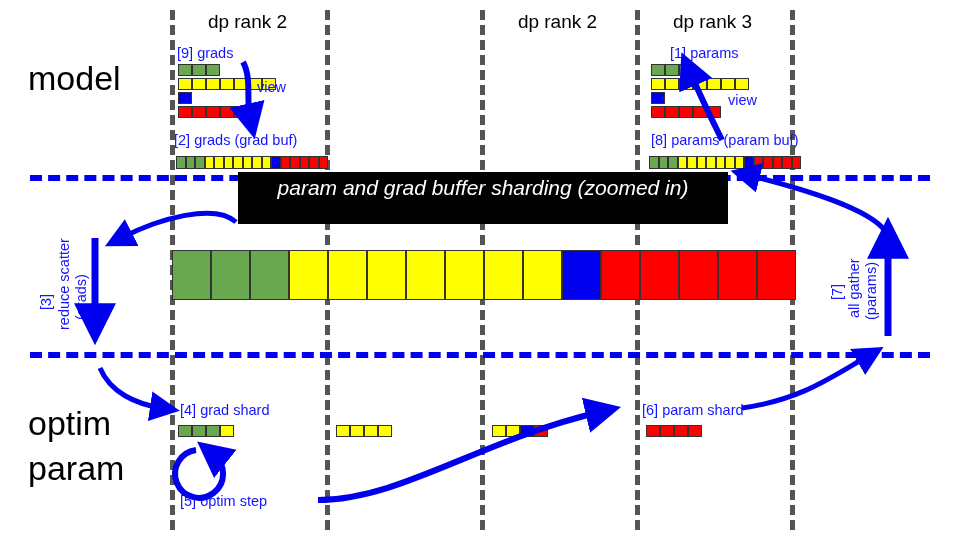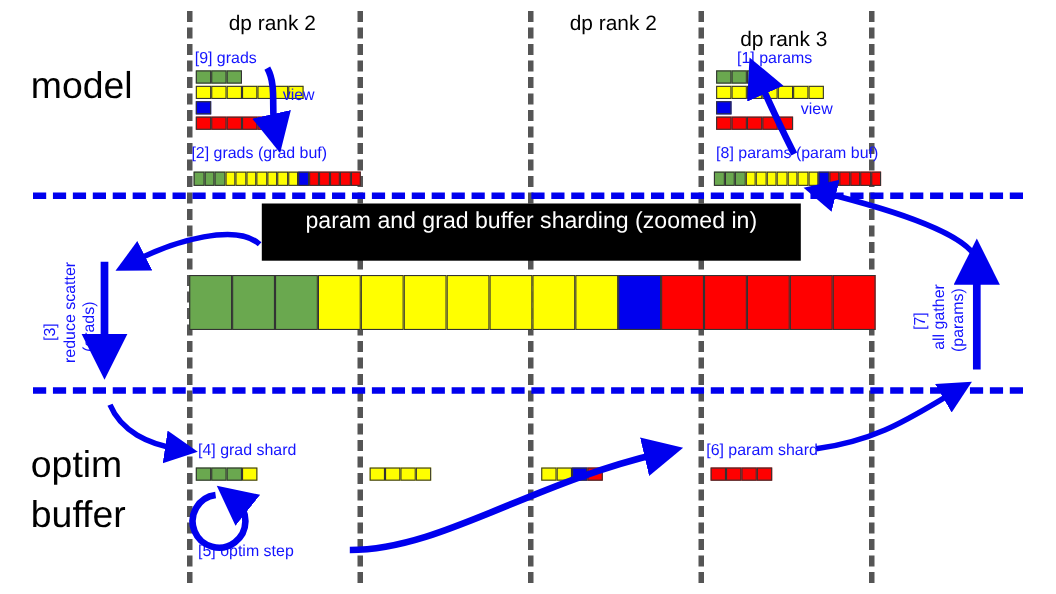--- a/index.html
+++ b/index.html
@@ -67,25 +67,25 @@
 <div id="stage">
 
   <div class="coldash" style="left:170px;"></div>
   <div class="coldash" style="left:325px;"></div>
   <div class="coldash" style="left:480px;"></div>
   <div class="coldash" style="left:635px;"></div>
   <div class="coldash" style="left:790px;"></div>
 
   <div class="colhdr" style="left:170px;width:155px;">dp rank 2</div>
   <div class="colhdr" style="left:480px;width:155px;">dp rank 2</div>
-  <div class="colhdr" style="left:635px;width:155px;margin-top:15px;">dp rank 3</div>
+  <div class="colhdr" style="left:635px;width:155px;">dp rank 3</div>
 
   <div class="biglabel" style="left:28px;top:403px;">optim</div>
   <div class="biglabel" style="left:28px;top:58px;">model</div>
-  <div class="biglabel" style="left:28px;top:448px;">buffer</div>
+  <div class="biglabel" style="left:28px;top:448px;">param</div>
 
   <div class="bluedash" style="top:175px;"></div>
   <div class="bluedash" style="top:352px;"></div>
 
   <div class="bluetxt" style="left:177px;top:45px;">[9] grads</div>
   <div class="bar" id="mg-r0" style="left:178px;top:64px;">
       <div class="cell" style="width: 14px; height: 12px; background: rgb(106, 168, 79);"></div>
       <div class="cell" style="width: 14px; height: 12px; background: rgb(106, 168, 79);"></div>
       <div class="cell" style="width: 14px; height: 12px; background: rgb(106, 168, 79);"></div>
     </div>
@@ -170,21 +170,21 @@
       <div class="cell" style="width: 9.5px; height: 13px; background: rgb(255, 255, 0);"></div>
       <div class="cell" style="width: 9.5px; height: 13px; background: rgb(255, 255, 0);"></div>
       <div class="cell" style="width: 9.5px; height: 13px; background: rgb(0, 0, 238);"></div>
       <div class="cell" style="width: 9.5px; height: 13px; background: rgb(255, 0, 0);"></div>
       <div class="cell" style="width: 9.5px; height: 13px; background: rgb(255, 0, 0);"></div>
       <div class="cell" style="width: 9.5px; height: 13px; background: rgb(255, 0, 0);"></div>
       <div class="cell" style="width: 9.5px; height: 13px; background: rgb(255, 0, 0);"></div>
       <div class="cell" style="width: 9.5px; height: 13px; background: rgb(255, 0, 0);"></div>
     </div>
 
-  <div class="banner" style="left:238px;top:185px;width:490px;height:52px;padding-top:3px;">
+  <div class="banner" style="left:238px;top:172px;width:490px;height:52px;padding-top:3px;font-style:italic;">
     <div class="b-title">param and grad buffer sharding (zoomed in)</div>
   </div>
 
   <div class="bar" id="zoombuf" style="left:172px;top:250px;">
       <div class="cell" style="width: 39px; height: 50px; background: rgb(106, 168, 79);"></div>
       <div class="cell" style="width: 39px; height: 50px; background: rgb(106, 168, 79);"></div>
       <div class="cell" style="width: 39px; height: 50px; background: rgb(106, 168, 79);"></div>
       <div class="cell" style="width: 39px; height: 50px; background: rgb(255, 255, 0);"></div>
       <div class="cell" style="width: 39px; height: 50px; background: rgb(255, 255, 0);"></div>
       <div class="cell" style="width: 39px; height: 50px; background: rgb(255, 255, 0);"></div>

